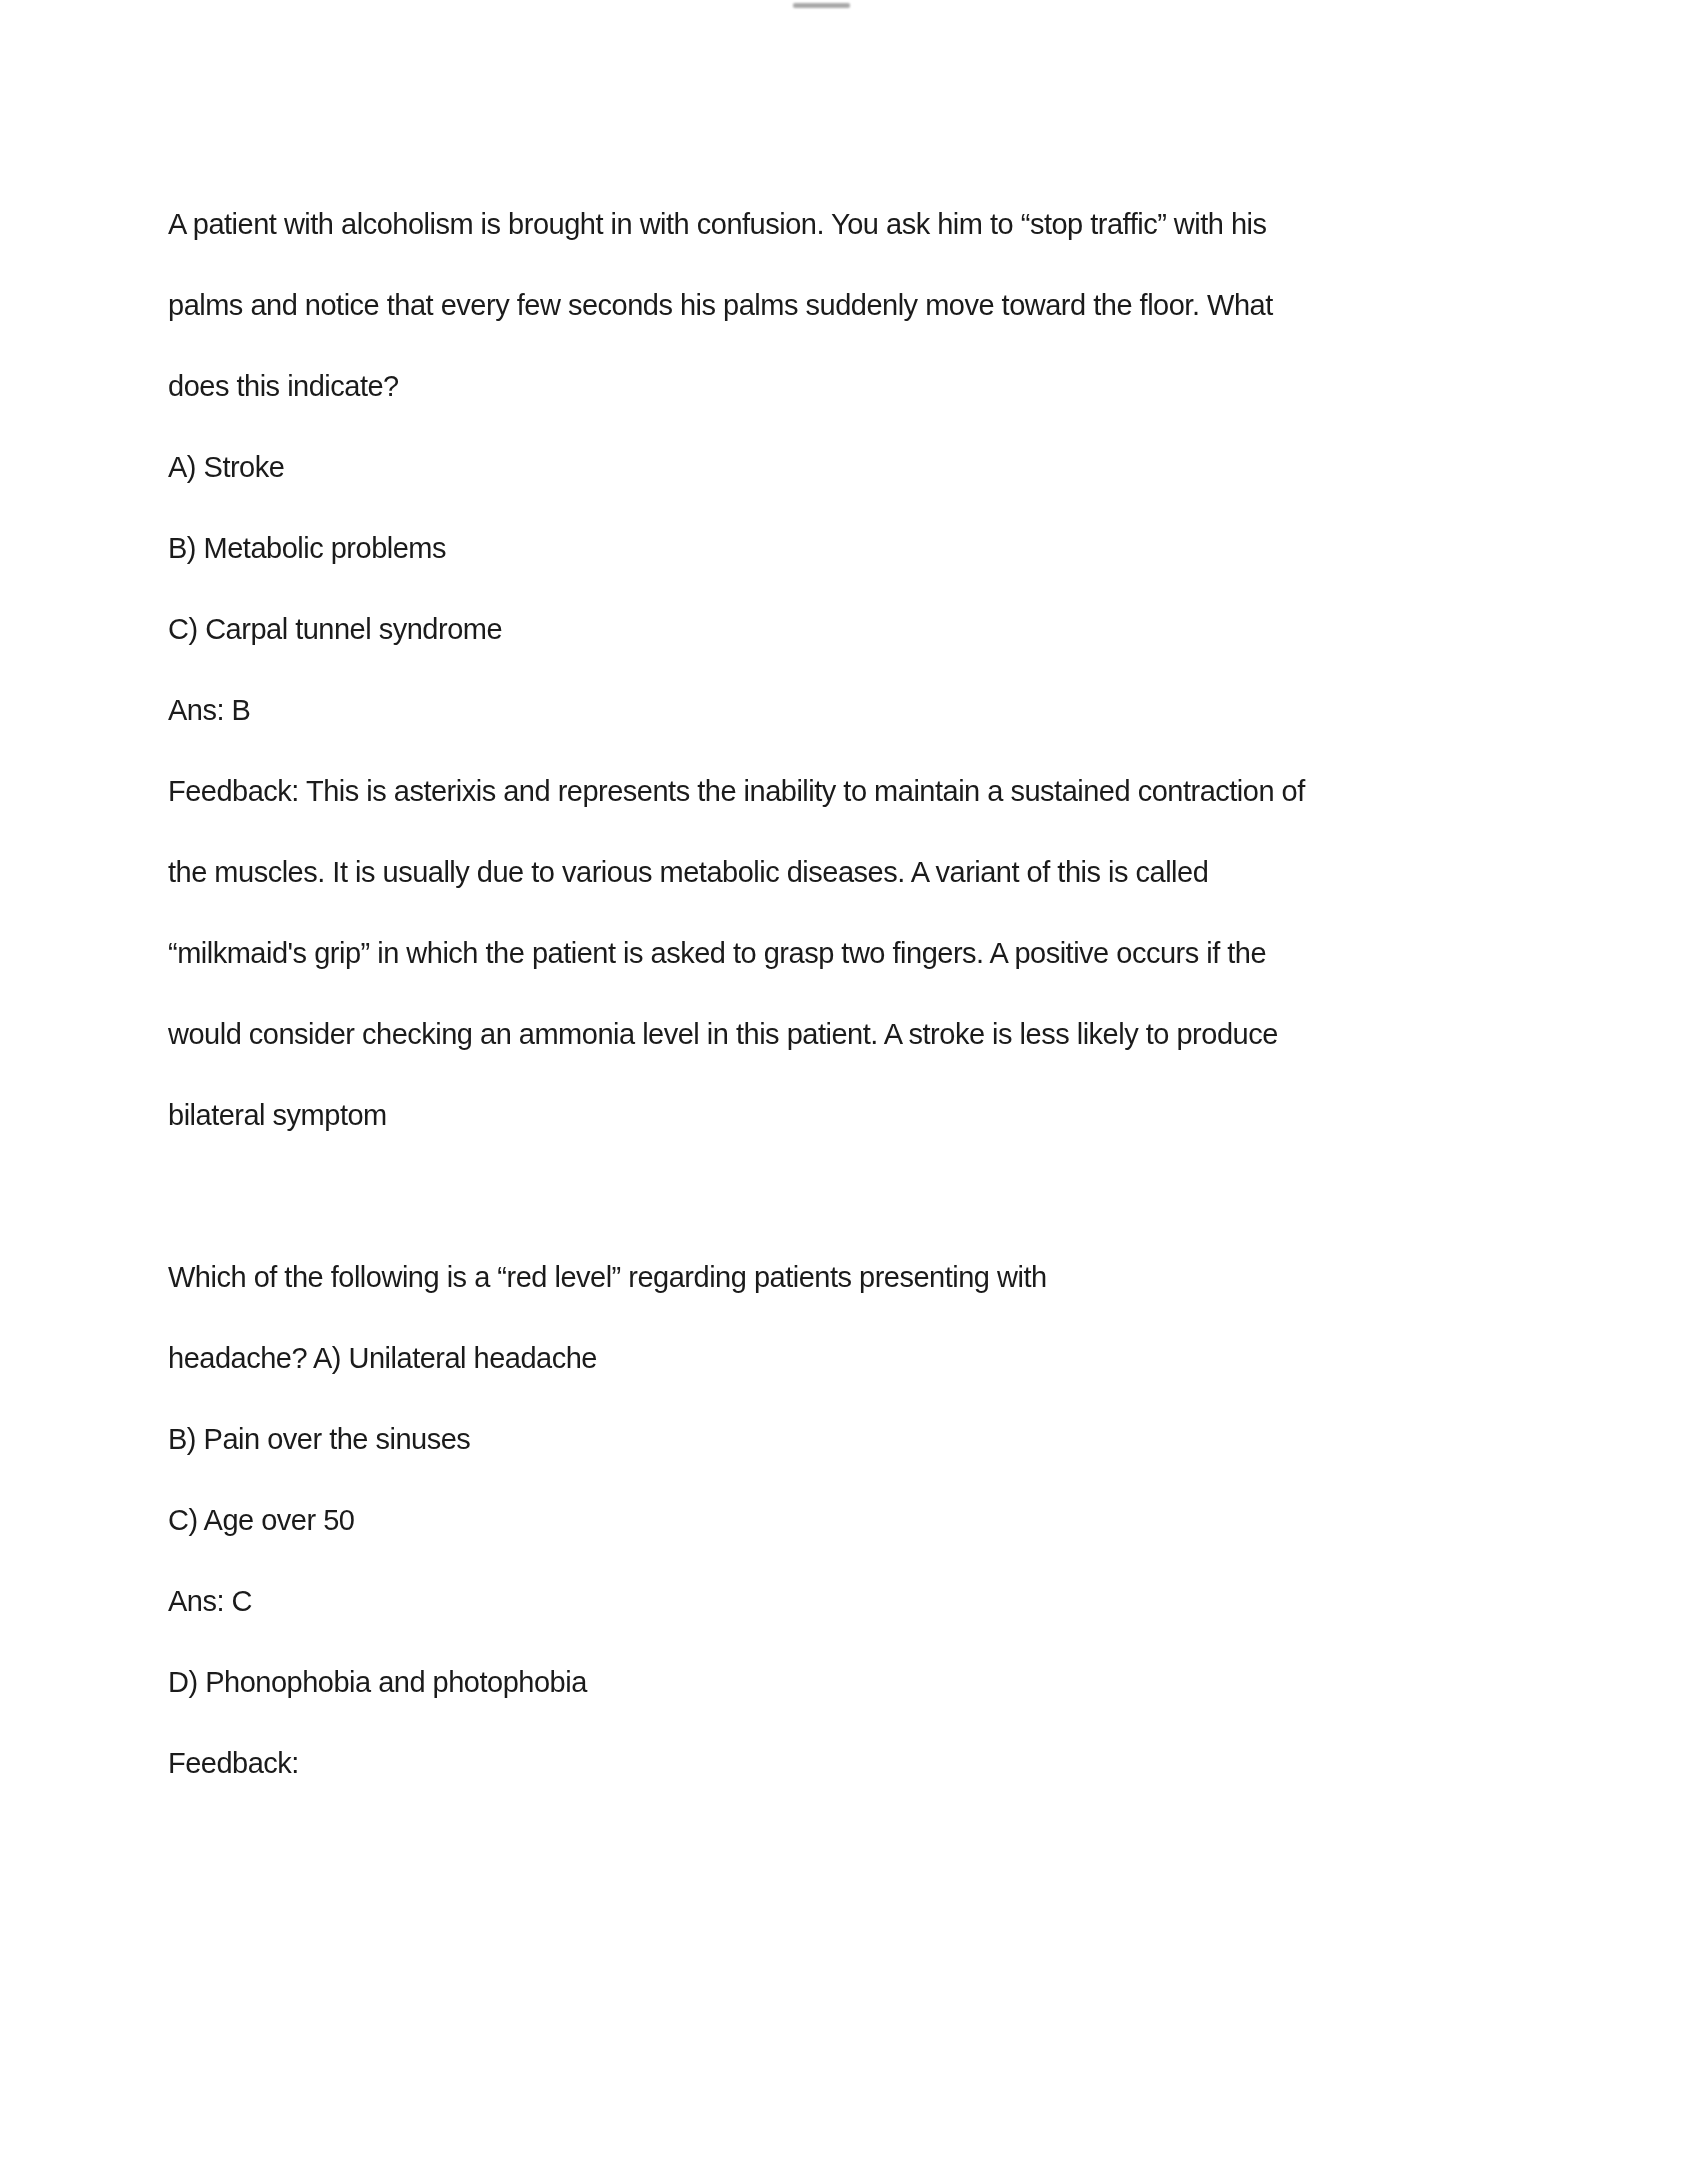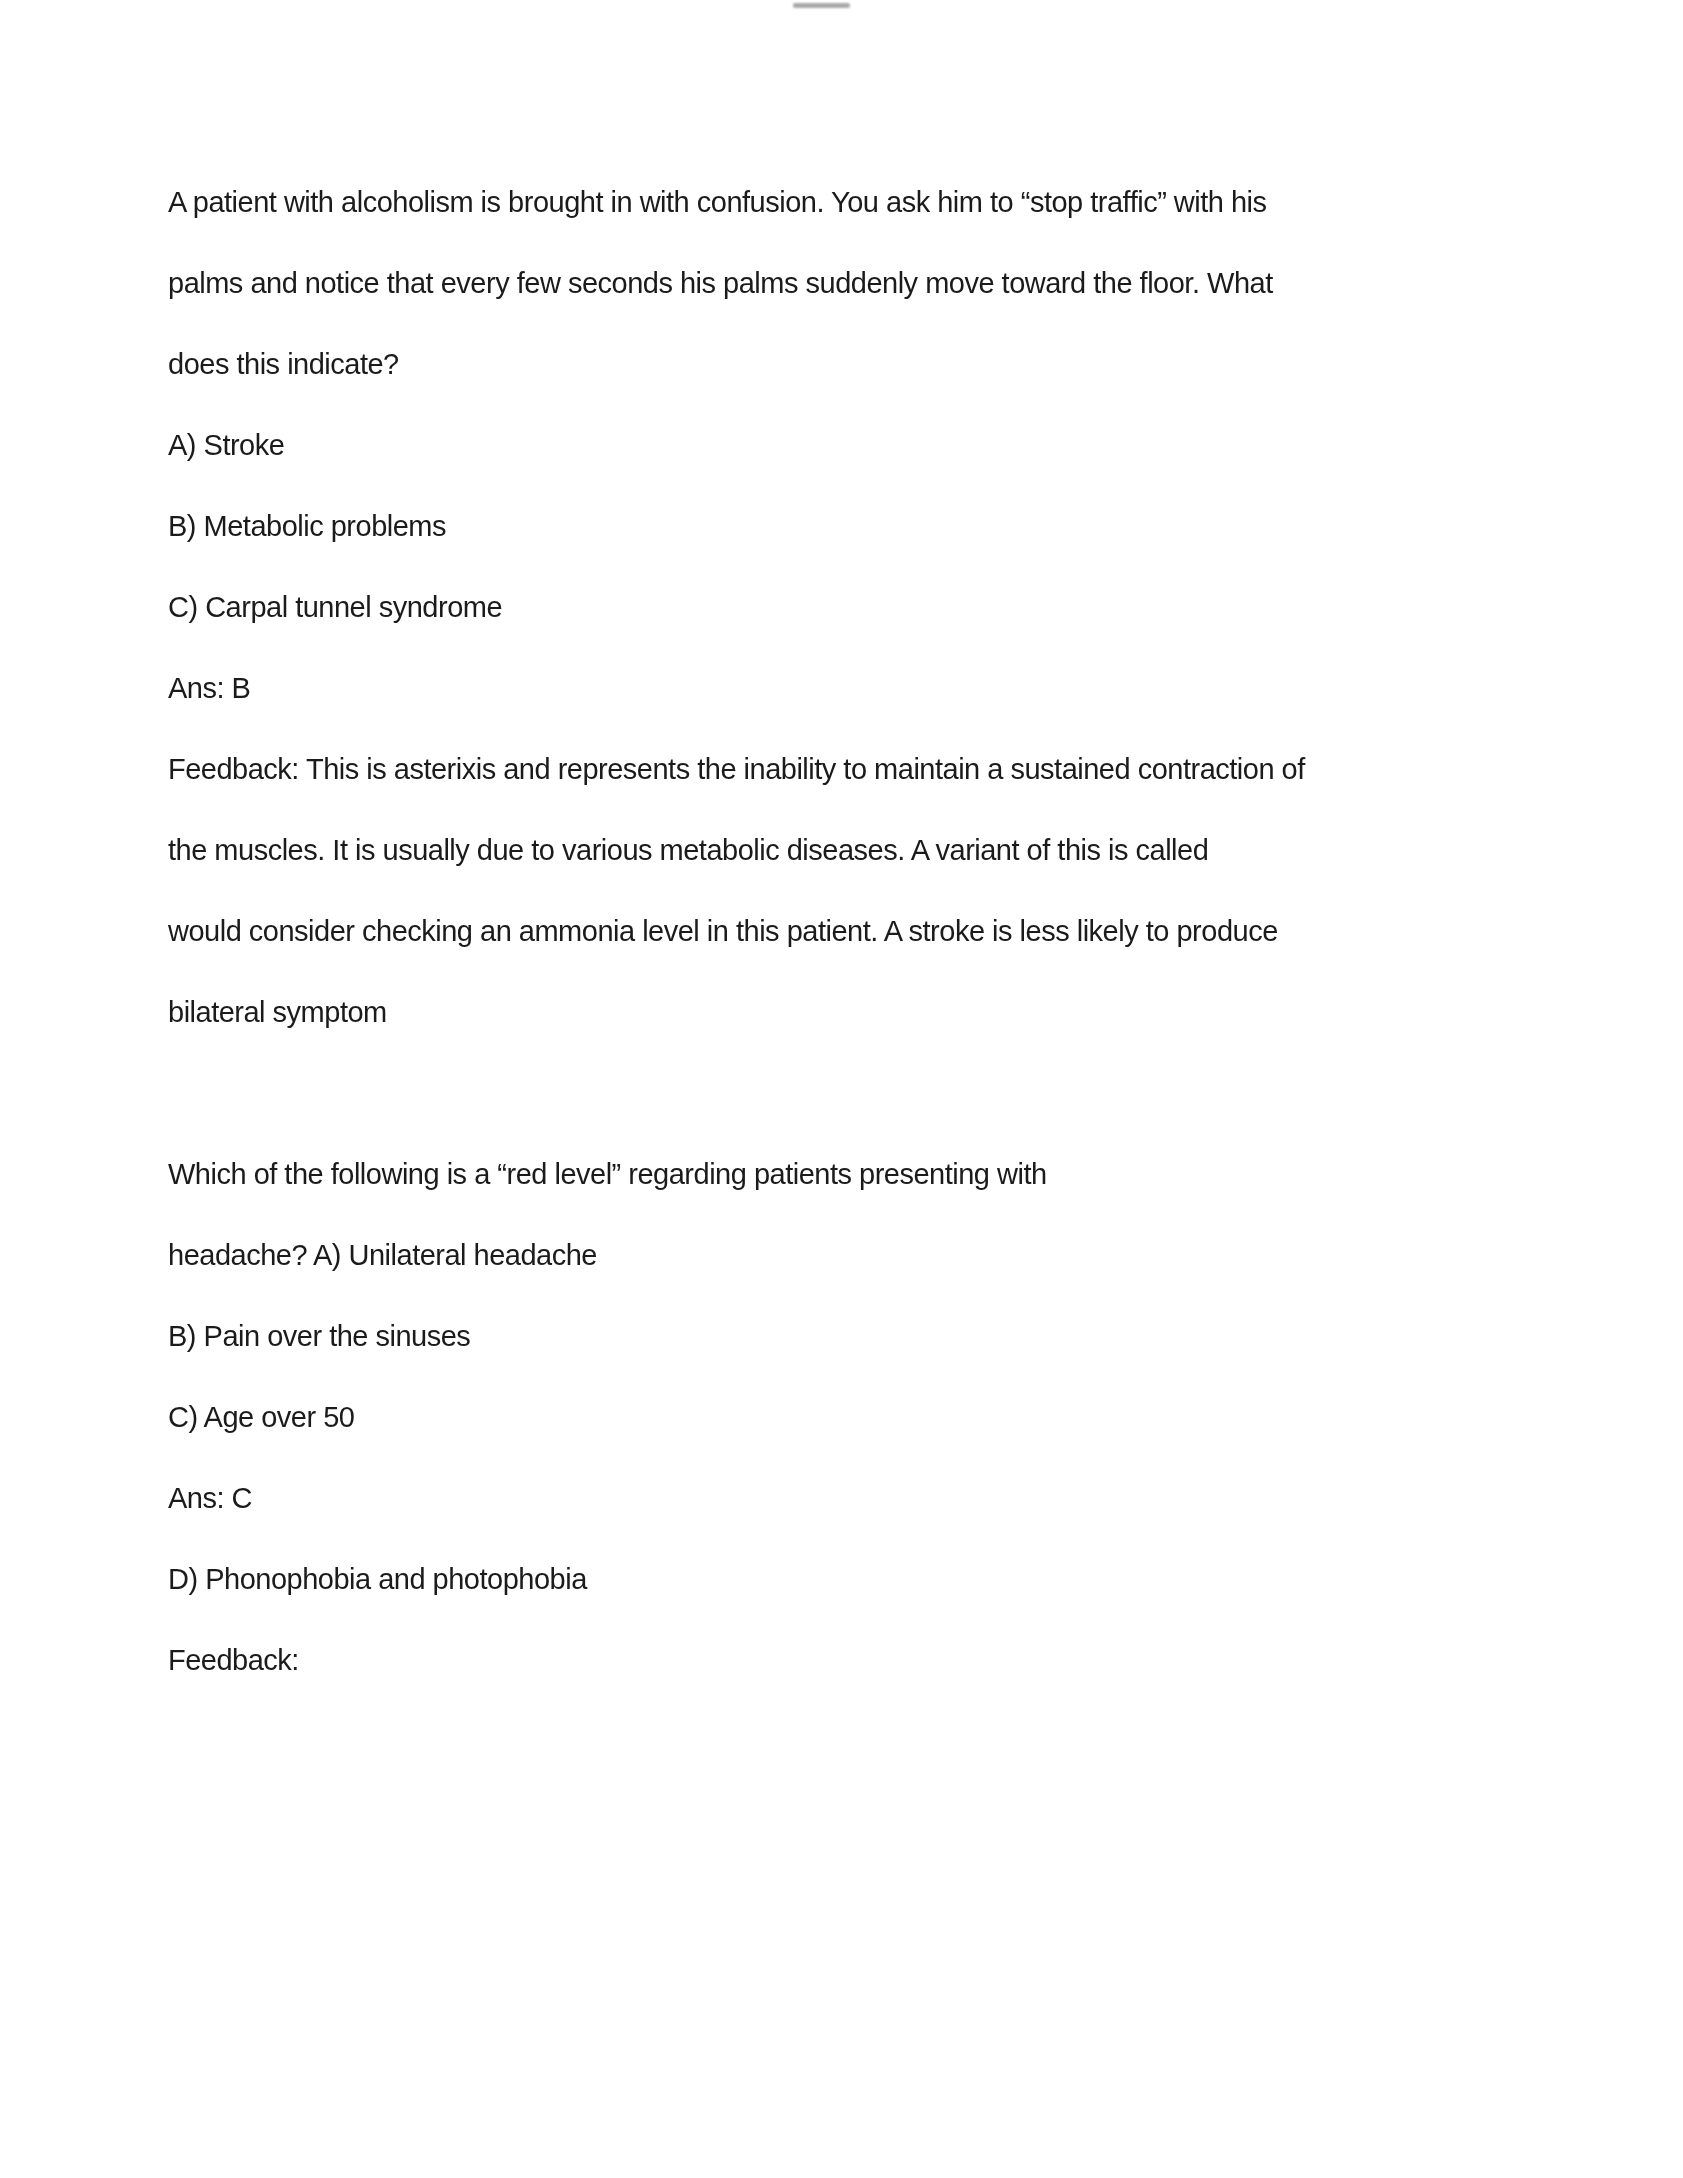--- a/index.html
+++ b/index.html
@@ -28,21 +28,21 @@
     width: 57px;
     height: 5px;
     background: #9a9a9a;
     filter: blur(1px);
     opacity: 0.85;
     border-radius: 2px;
   }
   .doc-body {
     position: absolute;
     left: 168px;
-    top: 162px;
+    top: 184px;
     width: 1386px;
   }
   .line {
     height: 81px;
     display: flex;
     align-items: center;
     font-size: 29px;
     letter-spacing: -0.5px;
     line-height: 1;
     white-space: nowrap;
@@ -57,20 +57,21 @@
   <div class="doc-body">
       <div class="line">A patient with alcoholism is brought in with confusion. You ask him to “stop traffic” with his</div>
       <div class="line">palms and notice that every few seconds his palms suddenly move toward the floor. What</div>
       <div class="line">does this indicate?</div>
       <div class="line">A) Stroke</div>
       <div class="line">B) Metabolic problems</div>
       <div class="line">C) Carpal tunnel syndrome</div>
       <div class="line">Ans: B</div>
       <div class="line">Feedback: This is asterixis and represents the inability to maintain a sustained contraction of</div>
       <div class="line">the muscles. It is usually due to various metabolic diseases. A variant of this is called</div>
+      <div class="line">“milkmaid's grip” in which the patient is asked to grasp two fingers. A positive occurs if the</div>
       <div class="line">would consider checking an ammonia level in this patient. A stroke is less likely to produce</div>
       <div class="line">bilateral symptom</div>
       <div class="line"></div>
       <div class="line">Which of the following is a “red level” regarding patients presenting with</div>
       <div class="line">headache? A) Unilateral headache</div>
       <div class="line">B) Pain over the sinuses</div>
       <div class="line">C) Age over 50</div>
       <div class="line">Ans: C</div>
       <div class="line">D) Phonophobia and photophobia</div>
       <div class="line">Feedback:</div>

